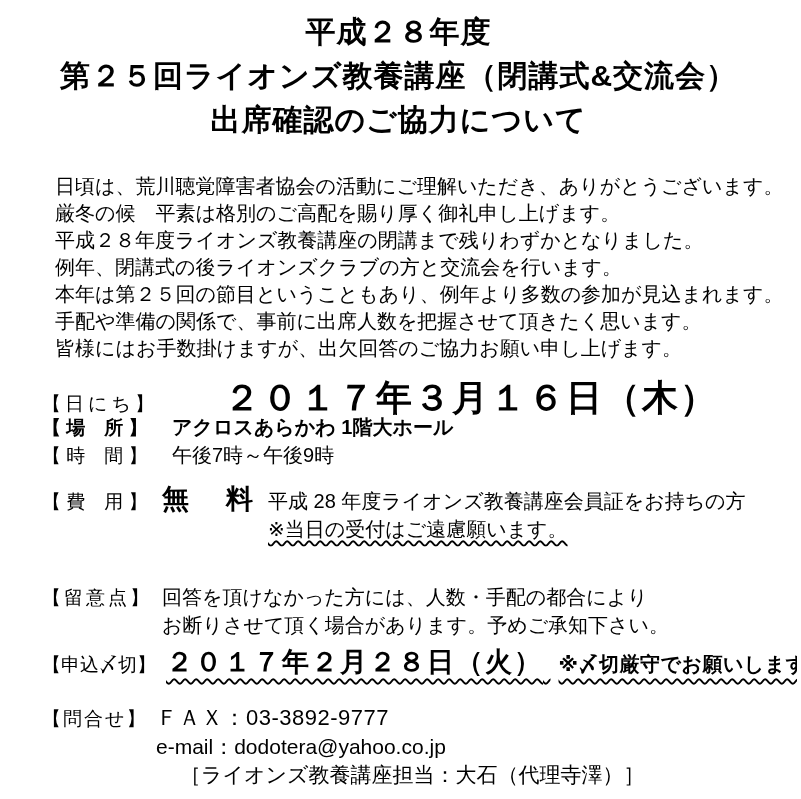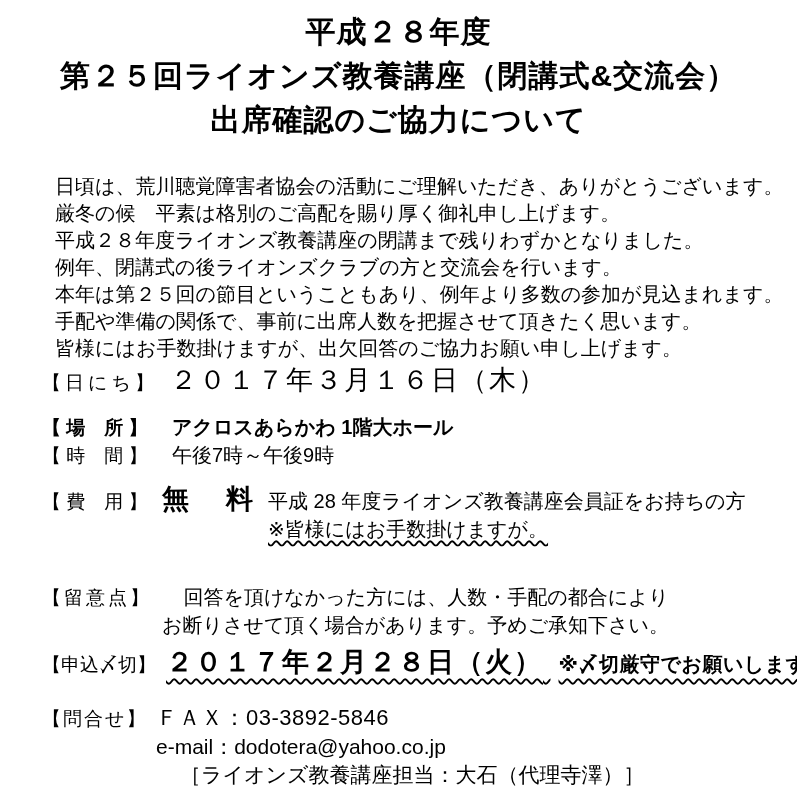--- a/index.html
+++ b/index.html
@@ -40,41 +40,41 @@
     white-space: nowrap;
   }
   .label {
     flex: 0 0 114px; width: 114px;
     font-size: 19px;
   }
   .lsp-4 { letter-spacing: 4px; }
   .lsp-3 { letter-spacing: 3px; }
   .lsp-2 { letter-spacing: 2px; }
 
-  .row-date { top: 362px; }
-  .date-value { margin-left: 14px; font-size: 27px; font-weight: normal; letter-spacing: 2px; }
+  .row-date { top: 374px; gap: 40px; }
+  .date-value { margin-left: 28px; font-size: 36px; font-weight: bold; letter-spacing: 2px; }
 
   .row-place { top: 414px; font-weight: bold; }
   .row-time  { top: 442px; }
   .plain-value { margin-left: 16px; font-size: 20px; }
 
   .row-fee { top: 481px; }
   .fee-value { margin-left: 6px; font-size: 27px; font-weight: bold; letter-spacing: 5px; }
   .fee-notes { margin-left: 10px; font-size: 20px; line-height: 27.5px; }
   .wavy {
     text-decoration: underline;
     text-decoration-style: wavy;
     text-decoration-thickness: 1.5px;
     text-underline-offset: 4px;
     text-decoration-skip-ink: none;
     display: inline-block;
   }
 
   .row-caution { top: 583px; }
-  .caution-lines { margin-left: 6px; font-size: 20px; line-height: 28px; text-align: right; }
+  .caution-lines { margin-left: 6px; font-size: 20px; line-height: 28px; }
 
   .row-deadline { top: 644px; }
   .deadline-group {
     margin-left: 10px;
     font-size: 27px; font-weight: bold;
     text-decoration: underline;
     text-decoration-style: wavy;
     text-decoration-thickness: 2px;
     text-underline-offset: 7px;
     text-decoration-skip-ink: none;
@@ -122,21 +122,21 @@
   <div class="row row-time">
     <span class="label">【 時　間 】</span>
     <span class="plain-value">午後7時～午後9時</span>
   </div>
 
   <div class="row row-fee">
     <span class="label">【 費　用 】</span>
     <span class="fee-value">無　料</span>
     <span class="fee-notes">
       <div>平成 28 年度ライオンズ教養講座会員証をお持ちの方</div>
-      <div class="wavy">※皆様にはお手数掛けますが。</div>
+      <div class="wavy">※当日の受付はご遠慮願います。</div>
     </span>
   </div>
 
   <div class="row row-caution">
     <span class="label lsp-3">【留意点】</span>
     <span class="caution-lines">
       <div>回答を頂けなかった方には、人数・手配の都合により</div>
       <div>お断りさせて頂く場合があります。予めご承知下さい。</div>
     </span>
   </div>
@@ -145,19 +145,19 @@
     <span class="label">【申込〆切】</span>
     <span class="deadline-group">
       <span class="deadline-date">２０１７年２月２８日（火）</span>
       <span class="deadline-note">※〆切厳守でお願いします</span>
     </span>
   </div>
 
   <div class="row row-contact">
     <span class="label lsp-2">【問合せ】</span>
     <span class="contact-col">
-      <div class="contact-fax">ＦＡＸ：03-3892-5846</div>
+      <div class="contact-fax">ＦＡＸ：03-3892-9777</div>
       <div class="contact-email">e-mail：dodotera@yahoo.co.jp</div>
       <div class="contact-person">［ライオンズ教養講座担当：大石（代理寺澤）］</div>
     </span>
   </div>
 
 </div>
 
 </body></html>

